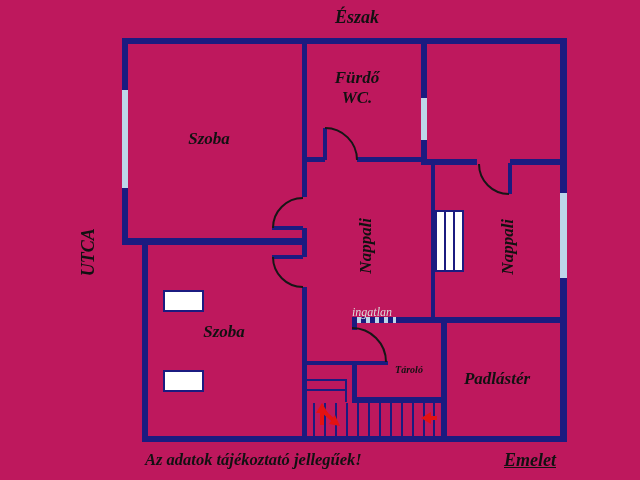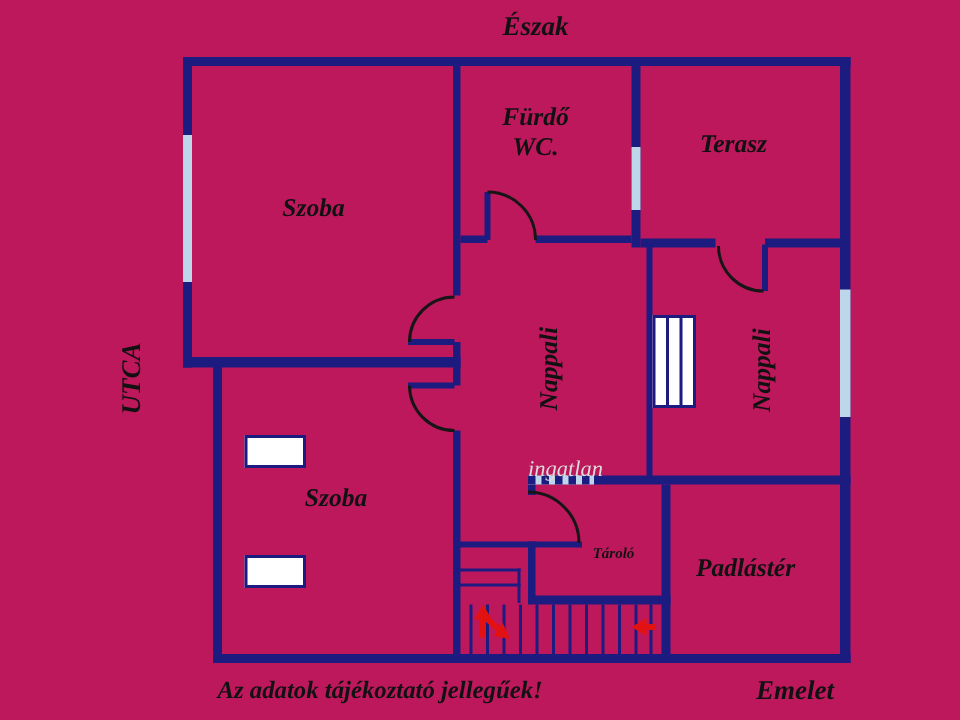--- a/index.html
+++ b/index.html
@@ -18,21 +18,21 @@
   .thin{position:absolute;background:var(--wall);}
   .win{position:absolute;background:var(--window);}
   .leaf{position:absolute;background:var(--wall);}
   .rect-outline{position:absolute;border:2px solid var(--wall);background:#fff;box-sizing:border-box;}
   .lbl{
     position:absolute;color:var(--ink);font-weight:bold;font-style:italic;
     font-size:17px;text-align:center;white-space:nowrap;line-height:1.15;
   }
   .big{font-size:18px;}
   .rot{transform:rotate(-90deg);transform-origin:center center;}
-  .watermark{position:absolute;color:#dcdcdc;font-size:15px;font-style:italic;font-weight:normal;}
+  .watermark{position:absolute;color:#dcdcdc;font-size:12px;font-style:italic;font-weight:normal;}
   svg.overlay{position:absolute;left:0;top:0;pointer-events:none;}
   .tread{position:absolute;top:403px;width:2px;height:33px;background:var(--wall);}
 </style>
 </head>
 <body>
 
 <div id="plan">
 
   <div class="wall" style="left:122px;top:38px;width:445px;height:6px;"></div>
   <div class="wall" style="left:122px;top:38px;width:6px;height:207px;"></div>
@@ -123,23 +123,22 @@
     </g>
   </svg>
 
   <div class="lbl big" style="left:322px;top:7px;width:70px;">Észak</div>
   <div class="lbl big rot" style="left:53px;top:242px;width:70px;">UTCA</div>
   <div class="lbl" style="left:169px;top:129px;width:80px;">Szoba</div>
   <div class="lbl" style="left:317px;top:68px;width:80px;">
     <span>Fürdő</span><br>
     <span>WC.</span>
   </div>
-  <div class="lbl" style="left:449px;top:86px;width:80px;">Terasz</div>
   <div class="lbl rot" style="left:321px;top:236px;width:90px;">Nappali</div>
   <div class="lbl rot" style="left:463px;top:237px;width:90px;">Nappali</div>
   <div class="lbl" style="left:184px;top:322px;width:80px;">Szoba</div>
   <div class="lbl" style="left:364px;top:364px;width:90px;font-size:10px;">Tároló</div>
   <div class="lbl" style="left:447px;top:369px;width:100px;">Padlástér</div>
   <div class="lbl" style="left:145px;top:451px;text-align:right;font-size:16.5px;">Az adatok tájékoztató jellegűek!</div>
-  <div class="lbl big" style="left:490px;top:450px;width:80px;">Emelet</div>
+  <div class="lbl big" style="left:490px;top:450px;width:80px;text-decoration:underline;">Emelet</div>
   <div class="watermark" style="left:352px;top:305px;">ingatlan</div>
 
 </div>
 
 </body></html>

